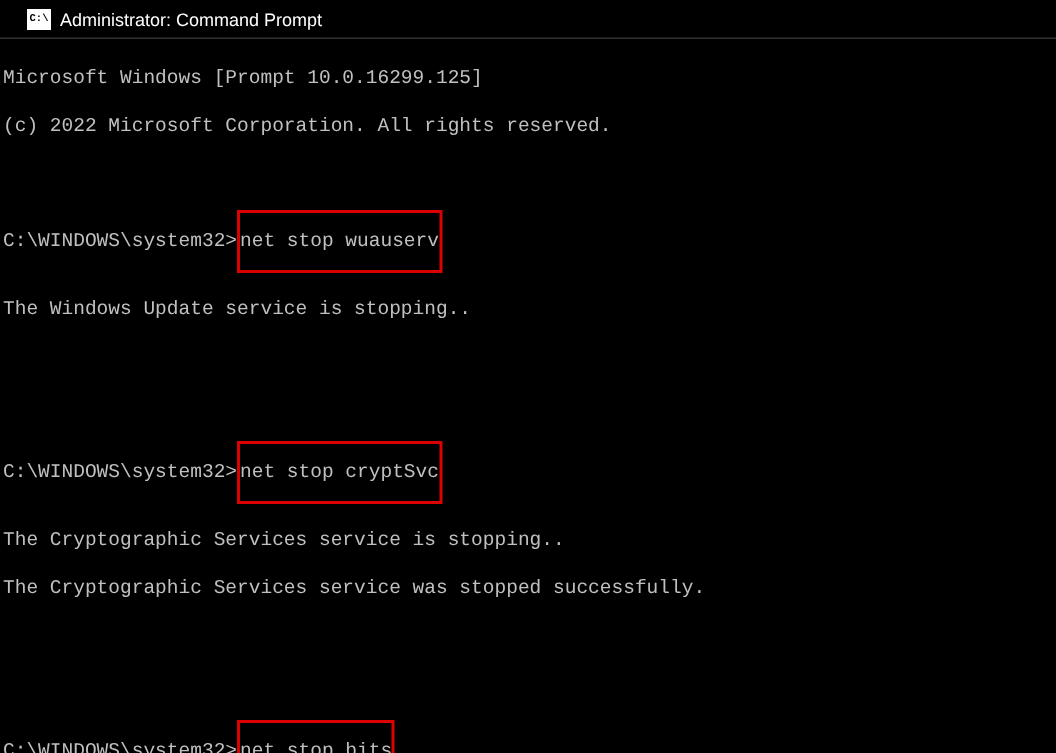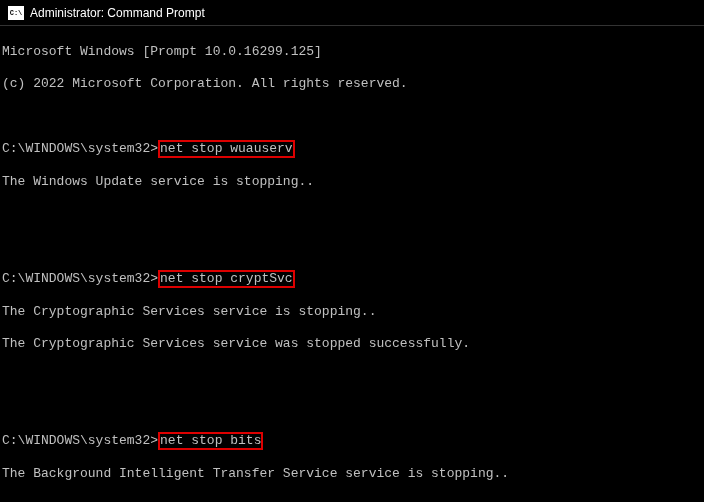--- a/index.html
+++ b/index.html
@@ -14,21 +14,21 @@
       font-family: Consolas, 'Courier New', monospace;
       font-size: 13px;
       color: #c0c0c0;
       overflow: hidden;
     }
     .titlebar {
       background: #000;
       height: 26px;
       display: flex;
       align-items: center;
-      padding: 0 8px;
+      padding: 0 18px;
       border-bottom: 1px solid #333;
     }
     .titlebar-icon {
       width: 16px;
       height: 14px;
       background: #fff;
       margin-right: 6px;
       position: relative;
       display: flex;
       align-items: center;
@@ -50,21 +50,21 @@
       padding: 2px 2px;
       line-height: 16px;
       white-space: pre;
     }
     .line {
       display: block;
       min-height: 16px;
     }
     .highlight {
       border: 2px solid #d00;
-      padding: 0 0px;
+      padding: 12px 0px;
       display: inline-block;
       line-height: 14px;
     }
   </style>
 </head>
 <body>
 
 <div class="titlebar">
   <div class="titlebar-icon"></div>
   <span class="titlebar-text">Administrator: Command Prompt</span>

